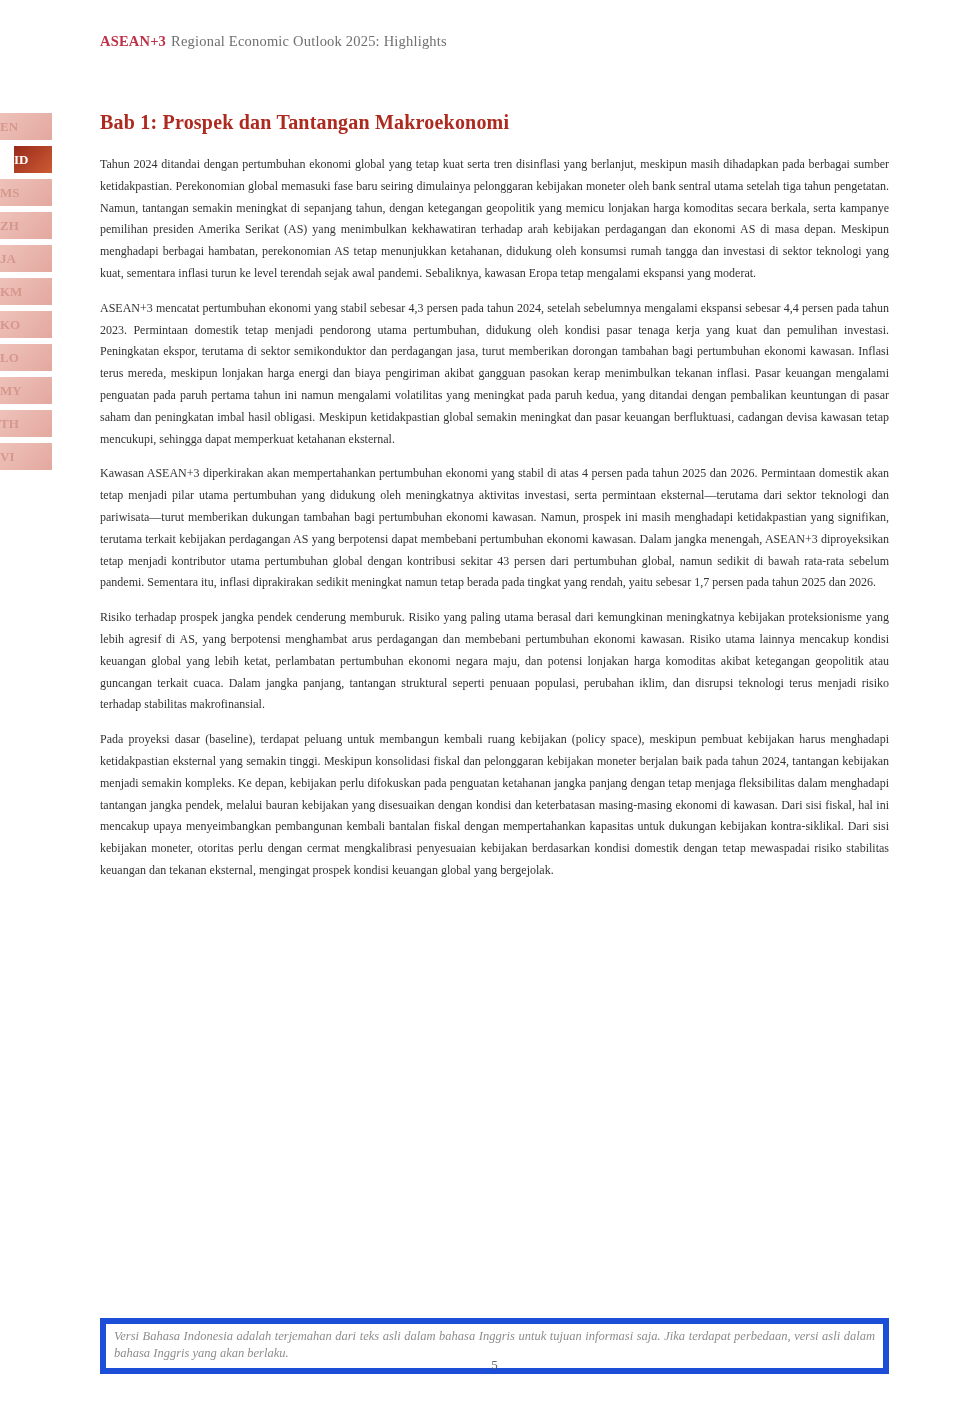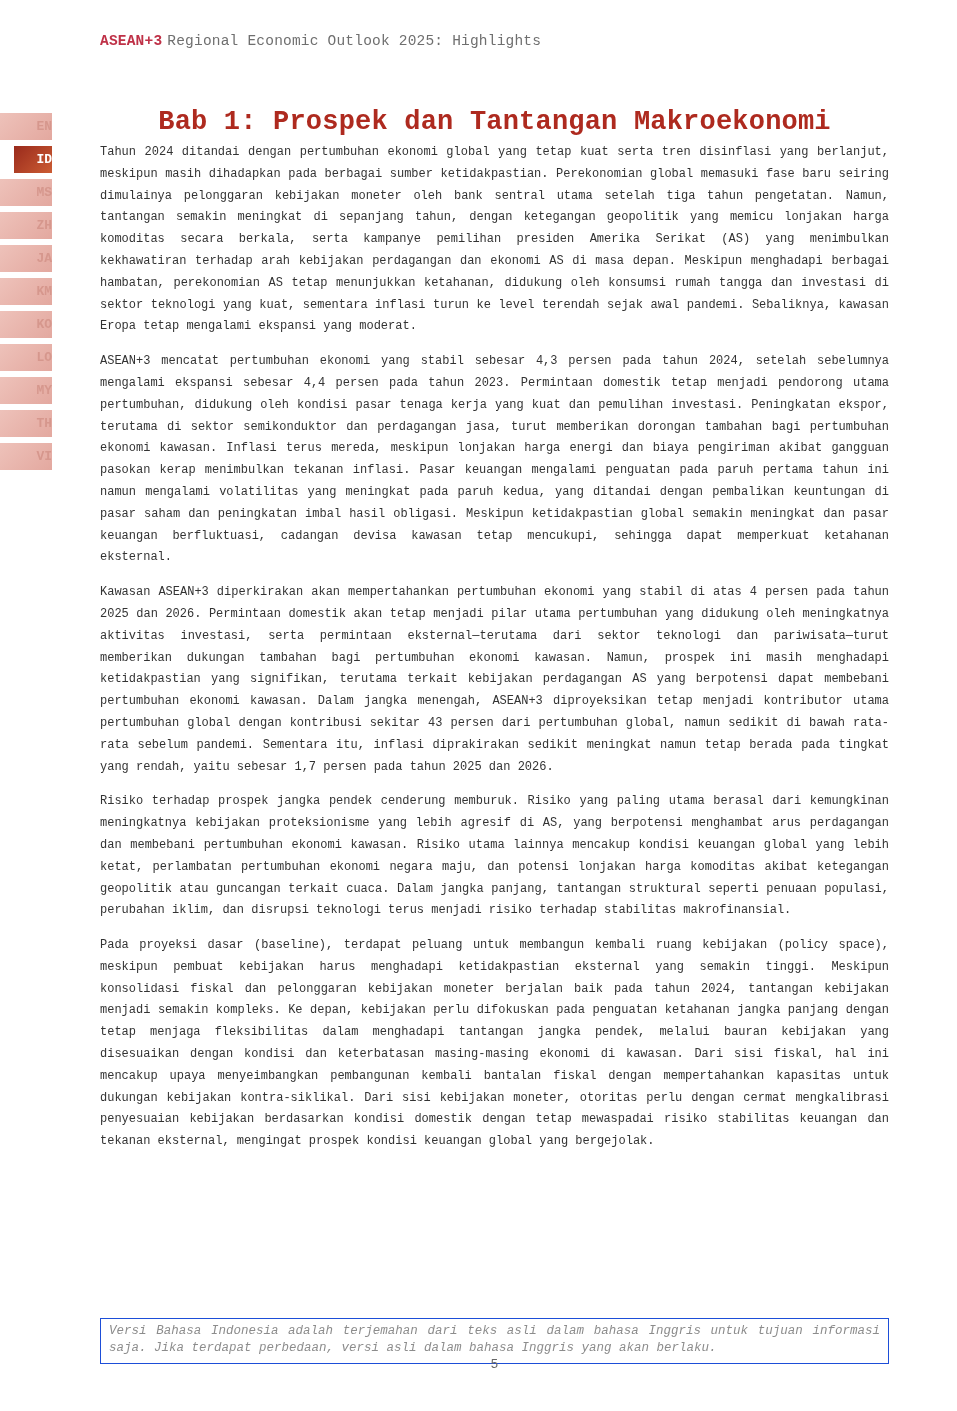--- a/index.html
+++ b/index.html
@@ -11,71 +11,70 @@
     --inactive-tab-end:#e3a89f;
     --inactive-tab-text:#d6978d;
     --body-text:#333333;
     --muted-gray:#6f6f6f;
   }
   html,body{margin:0;padding:0;background:#ffffff;}
   .page{
     position:relative;
     width:957px;height:1411px;
     background:#ffffff;
-    font-family:Liberation Mono, monospace;
+    font-family:Liberation Serif, serif;
     overflow:hidden;
   }
   
   .doc-header{
     position:absolute;left:100px;top:33px;
     font-size:14.5px;color:var(--muted-gray);
     letter-spacing:0.2px;
   }
   .doc-header .brand{
     color:var(--brand-red);font-weight:bold;margin-right:5px;
   }
   
   .lang-tabs{
     position:absolute;left:0;top:113px;width:52px;
     display:flex;flex-direction:column;gap:6px;
   }
   .lang-tab{
-    height:27px;line-height:27px;text-align:right;
+    height:27px;line-height:27px;text-align:left;
     font-size:13px;font-weight:bold;
     color:var(--inactive-tab-text);
     background:linear-gradient(135deg,var(--inactive-tab-start),var(--inactive-tab-end));
     cursor:pointer;user-select:none;
   }
   .lang-tab.active{
     color:#ffffff;
     background:linear-gradient(135deg,var(--active-tab-start),var(--active-tab-end));
     margin-left:14px;
   }
   
   .content{
     position:absolute;left:100px;top:104px;width:789px;
   }
   .content h1{
-    margin:0 0 2px 0;
-    font-size:27px;line-height:36px;font-weight:bold;
+    margin:0 0 14px 0;
+    font-size:20px;line-height:36px;font-weight:bold;
     color:var(--title-red);
     letter-spacing:0.2px;
-    text-align:center;
   }
   .para{
     margin:0 0 13px 0;
     font-size:12px;line-height:21.8px;
     color:var(--body-text);
     text-align:justify;
   }
   
   .disclaimer-box{
     position:absolute;left:100px;top:1318px;width:789px;
     box-sizing:border-box;
-    border:1px solid #1d4ed8;
+    border:6px solid #1d4ed8;
     padding:4px 8px 6px 8px;
     font-size:12.5px;line-height:17px;
     font-style:italic;color:#8c8c8c;
     text-align:justify;
   }
   .page-number{
     position:absolute;left:100px;top:1357px;width:789px;
     text-align:center;font-size:13px;color:#666666;
   }
 </style>

